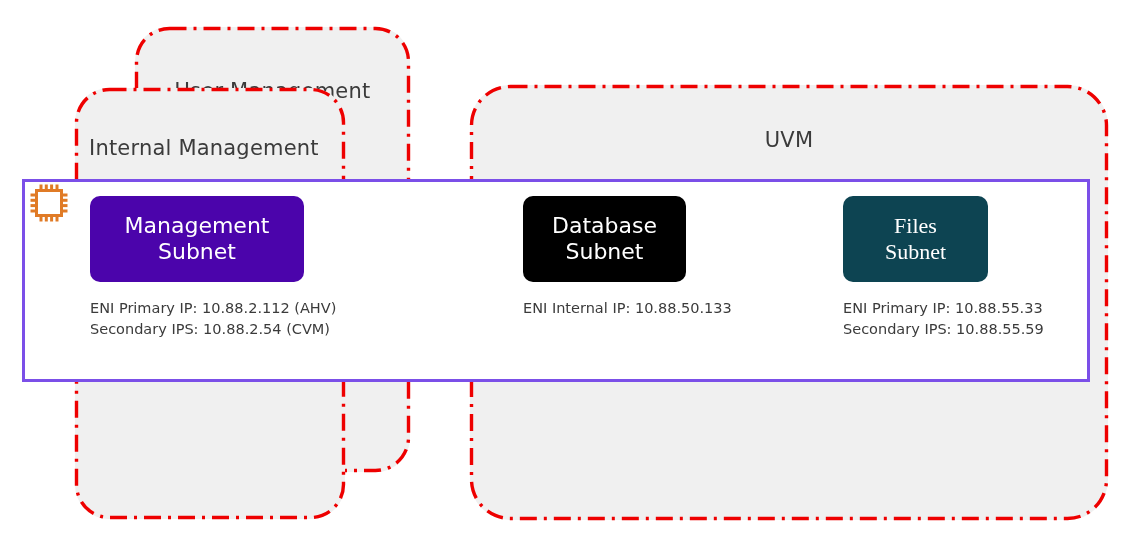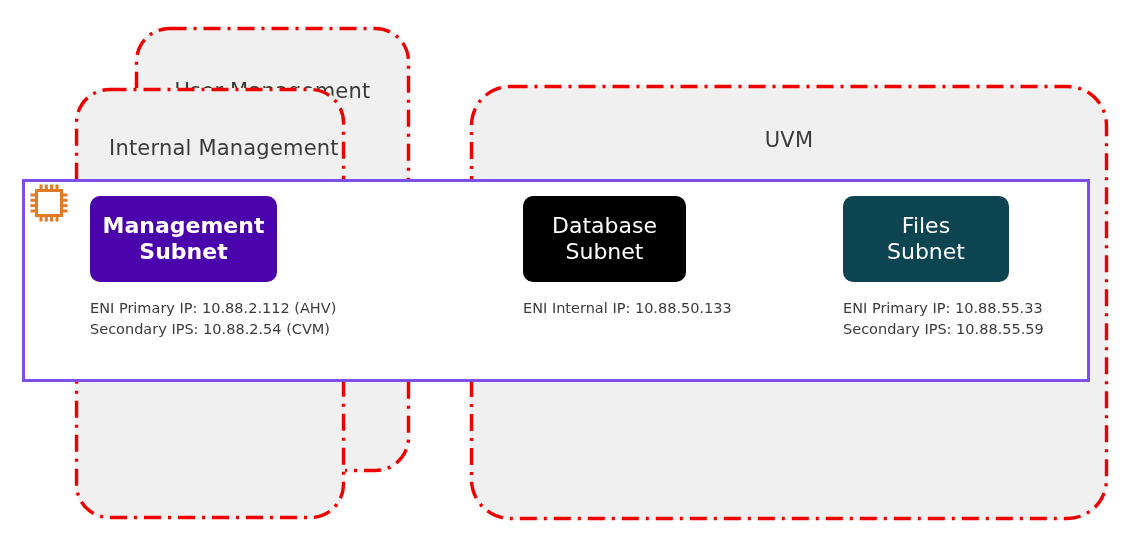--- a/index.html
+++ b/index.html
@@ -14,21 +14,21 @@
       position:absolute;left:0;right:0;text-align:center;
       color:#3b3b3b;font-weight:400;letter-spacing:.2px;
       white-space:nowrap;
   }
   .zone svg{position:absolute;left:0;top:0;overflow:visible;}
 
   #zone-user-management{left:135px;top:27px;width:275px;height:445px;border-radius:34px;z-index:1;}
   #zone-user-management .zone-label{top:52px;font-size:21px;}
 
   #zone-internal-management{left:75px;top:88px;width:270px;height:431px;border-radius:34px;z-index:2;}
-  #zone-internal-management .zone-label{top:48px;font-size:21px;text-align:left;padding-left:14px;margin-left:20px;}
+  #zone-internal-management .zone-label{top:48px;font-size:21px;text-align:left;padding-left:14px;}
 
   #zone-uvm{left:470px;top:85px;width:638px;height:435px;border-radius:40px;z-index:1;}
   #zone-uvm .zone-label{top:43px;font-size:21px;text-align:center;}
 
   
   #subnet-container{
      position:absolute;left:22px;top:179px;width:1068px;height:203px;
      background:#ffffff;border:3px solid #7b4fe8;box-sizing:border-box;z-index:5;
   }
 
@@ -43,28 +43,28 @@
      box-sizing:border-box;
   }
   .subnet-box .sb-line{display:block;}
   .subnet-meta{
      margin-top:16px;color:#3b3b3b;font-size:14.5px;line-height:1.42;
      white-space:nowrap;
   }
   .subnet-meta div{display:block;}
 
   #block-management{left:90px;top:196px;}
-  #block-management .subnet-box{width:187px;height:86px;background:#4b04ab;font-weight:bold;}
+  #block-management .subnet-box{width:214px;height:86px;background:#4b04ab;}
   #block-management .subnet-meta{padding-left:-2px;}
 
   #block-database{left:523px;top:196px;}
   #block-database .subnet-box{width:163px;height:86px;background:#000000;}
 
   #block-files{left:843px;top:196px;}
-  #block-files .subnet-box{width:166px;height:86px;background:#0d4452;}
+  #block-files .subnet-box{width:145px;height:86px;background:#0d4452;font-family:Liberation Serif, serif;}
 </style>
 </head>
 <body>
 
 <div id="canvas">
 
   <div class="zone" id="zone-user-management">
     <svg width="275" height="445" viewBox="0 0 275 445">
       <rect x="1.5" y="1.5" width="272" height="442" rx="33" ry="33" fill="none" stroke="#ee0000" stroke-width="3.4" stroke-dasharray="17 7 3 7" stroke-linecap="butt"></rect>
     </svg>

